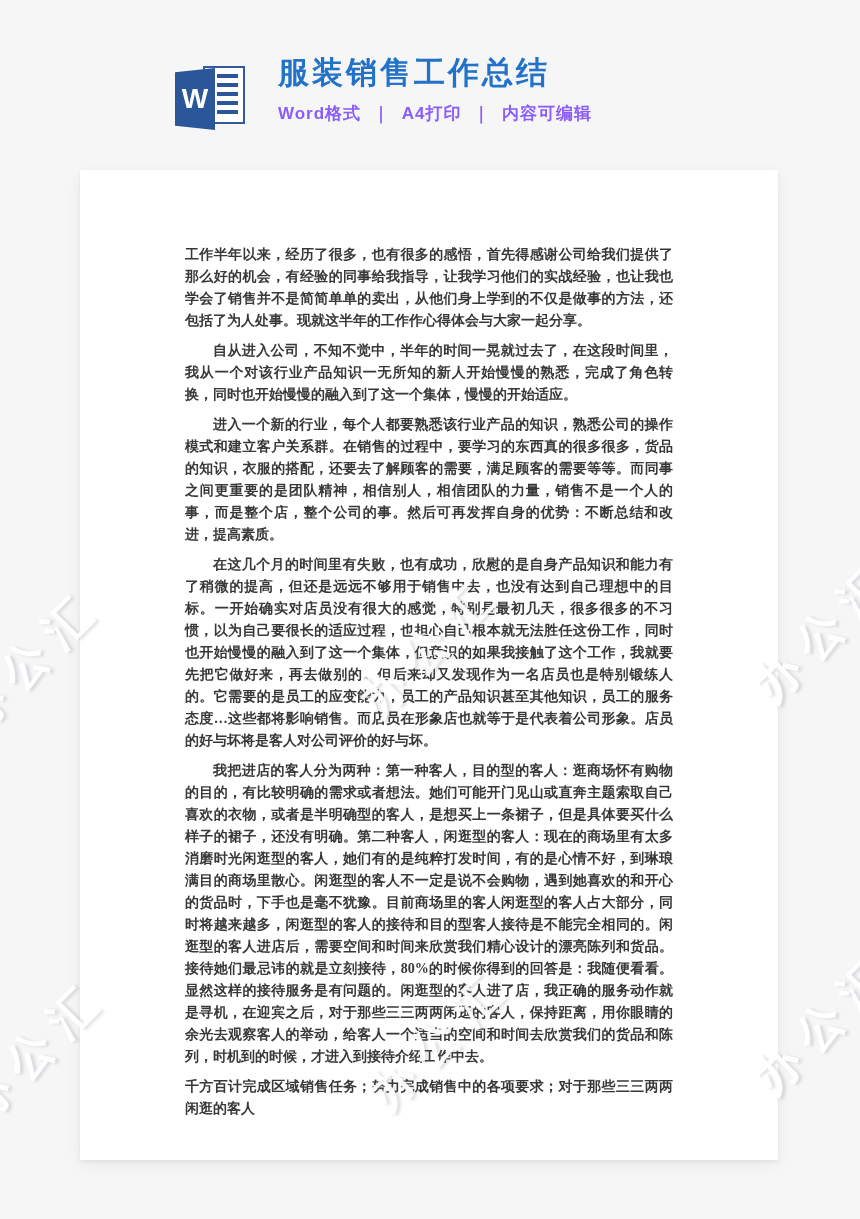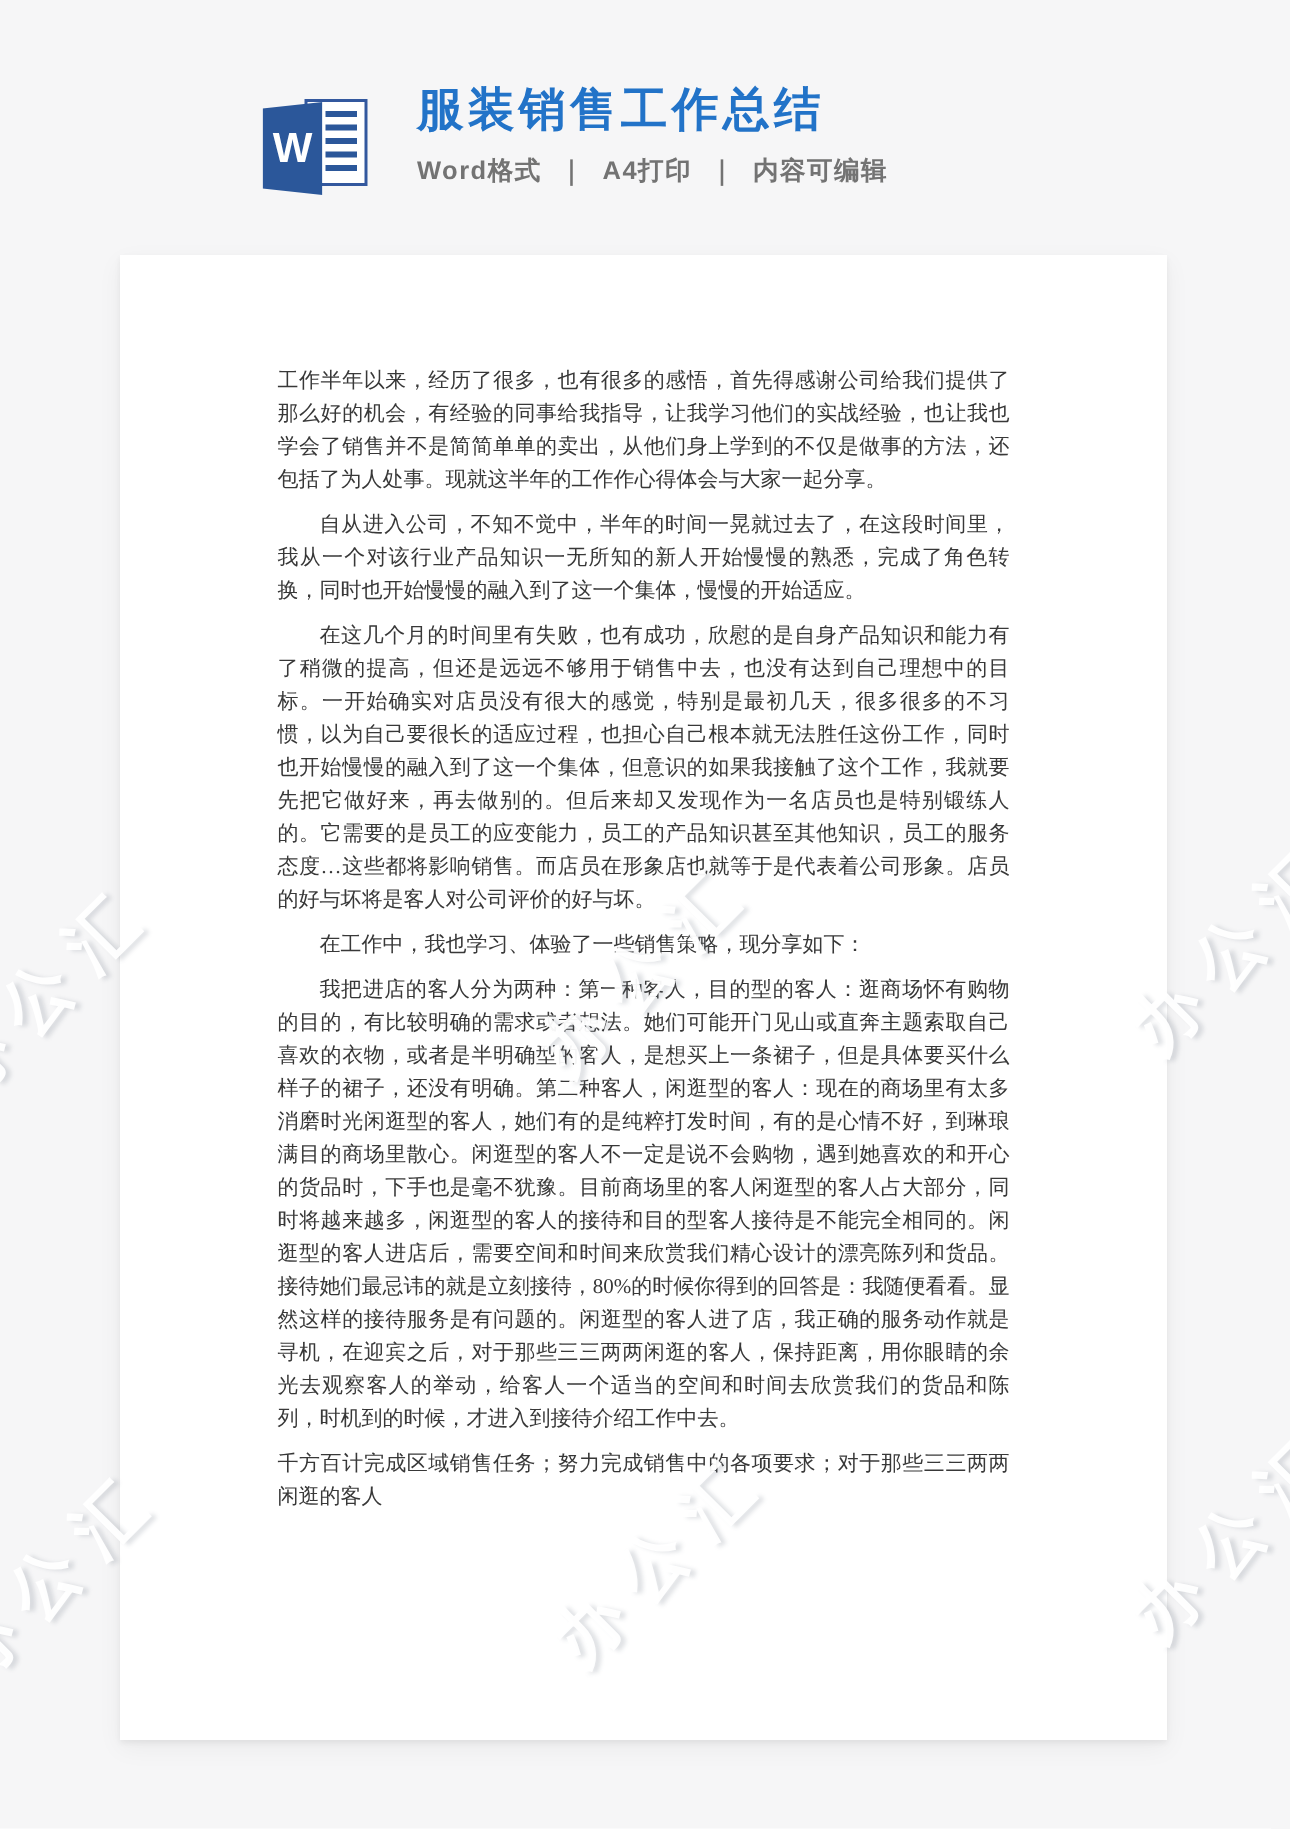--- a/index.html
+++ b/index.html
@@ -26,31 +26,31 @@
     display:flex;align-items:center;justify-content:center;
     color:#fff;font-weight:bold;font-size:28px;
   }
   .doc-title{
     position:absolute;left:278px;top:52px;
     font-size:31px;font-weight:bold;letter-spacing:3px;
     color:#2273c8;white-space:pre;text-align:center;
   }
   .doc-subtitle{
     position:absolute;left:278px;top:102px;
-    font-size:17px;font-weight:bold;color:#737373;
+    font-size:17px;font-weight:bold;color:#8b5cf6;
     letter-spacing:1px;white-space:pre;
   }
   
   .page{
     position:absolute;left:80px;top:170px;width:698px;height:990px;
     background:#ffffff;
     box-shadow:0 2px 4px rgba(0,0,0,0.06),0 5px 16px rgba(0,0,0,0.05);
   }
   .doc-body{
-    position:absolute;left:105px;right:105px;top:74px;
+    position:absolute;left:105px;right:105px;top:74px;font-weight:bold;
   }
   .doc-body p.para{
     margin:0 0 8px 0;
     font-size:14px;line-height:22px;
     text-align:justify;
     color:#383838;
     font-family:"Liberation Serif","DejaVu Serif",serif;
   }
   .doc-body p.para.indent{text-indent:2em;}
   
@@ -94,18 +94,18 @@
     <div class="flap" style="background: rgb(43, 87, 154);">W</div>
   </div>
   <div class="doc-title" style="color: rgb(34, 115, 200);">服装销售工作总结</div>
   <div class="doc-subtitle">Word格式  ｜  A4打印  ｜  内容可编辑</div>
 </div>
 
 <div class="page">
   <div class="doc-body">
       <p class="para">工作半年以来，经历了很多，也有很多的感悟，首先得感谢公司给我们提供了那么好的机会，有经验的同事给我指导，让我学习他们的实战经验，也让我也学会了销售并不是简简单单的卖出，从他们身上学到的不仅是做事的方法，还包括了为人处事。现就这半年的工作作心得体会与大家一起分享。</p>
       <p class="para indent">自从进入公司，不知不觉中，半年的时间一晃就过去了，在这段时间里，我从一个对该行业产品知识一无所知的新人开始慢慢的熟悉，完成了角色转换，同时也开始慢慢的融入到了这一个集体，慢慢的开始适应。</p>
+      <p class="para indent">进入一个新的行业，每个人都要熟悉该行业产品的知识，熟悉公司的操作模式和建立客户关系群。在销售的过程中，要学习的东西真的很多很多，货品的知识，衣服的搭配，还要去了解顾客的需要，满足顾客的需要等等。而同事之间更重要的是团队精神，相信别人，相信团队的力量，销售不是一个人的事，而是整个店，整个公司的事。然后可再发挥自身的优势：不断总结和改进，提高素质。</p>
       <p class="para indent">在这几个月的时间里有失败，也有成功，欣慰的是自身产品知识和能力有了稍微的提高，但还是远远不够用于销售中去，也没有达到自己理想中的目标。一开始确实对店员没有很大的感觉，特别是最初几天，很多很多的不习惯，以为自己要很长的适应过程，也担心自己根本就无法胜任这份工作，同时也开始慢慢的融入到了这一个集体，但意识的如果我接触了这个工作，我就要先把它做好来，再去做别的。但后来却又发现作为一名店员也是特别锻练人的。它需要的是员工的应变能力，员工的产品知识甚至其他知识，员工的服务态度…这些都将影响销售。而店员在形象店也就等于是代表着公司形象。店员的好与坏将是客人对公司评价的好与坏。</p>
-      <p class="para indent">在工作中，我也学习、体验了一些销售策略，现分享如下：</p>
       <p class="para indent">我把进店的客人分为两种：第一种客人，目的型的客人：逛商场怀有购物的目的，有比较明确的需求或者想法。她们可能开门见山或直奔主题索取自己喜欢的衣物，或者是半明确型的客人，是想买上一条裙子，但是具体要买什么样子的裙子，还没有明确。第二种客人，闲逛型的客人：现在的商场里有太多消磨时光闲逛型的客人，她们有的是纯粹打发时间，有的是心情不好，到琳琅满目的商场里散心。闲逛型的客人不一定是说不会购物，遇到她喜欢的和开心的货品时，下手也是毫不犹豫。目前商场里的客人闲逛型的客人占大部分，同时将越来越多，闲逛型的客人的接待和目的型客人接待是不能完全相同的。闲逛型的客人进店后，需要空间和时间来欣赏我们精心设计的漂亮陈列和货品。接待她们最忌讳的就是立刻接待，80%的时候你得到的回答是：我随便看看。显然这样的接待服务是有问题的。闲逛型的客人进了店，我正确的服务动作就是寻机，在迎宾之后，对于那些三三两两闲逛的客人，保持距离，用你眼睛的余光去观察客人的举动，给客人一个适当的空间和时间去欣赏我们的货品和陈列，时机到的时候，才进入到接待介绍工作中去。</p>
       <p class="para">千方百计完成区域销售任务；努力完成销售中的各项要求；对于那些三三两两闲逛的客人</p>
     </div>
 </div>
 
 </body></html>

